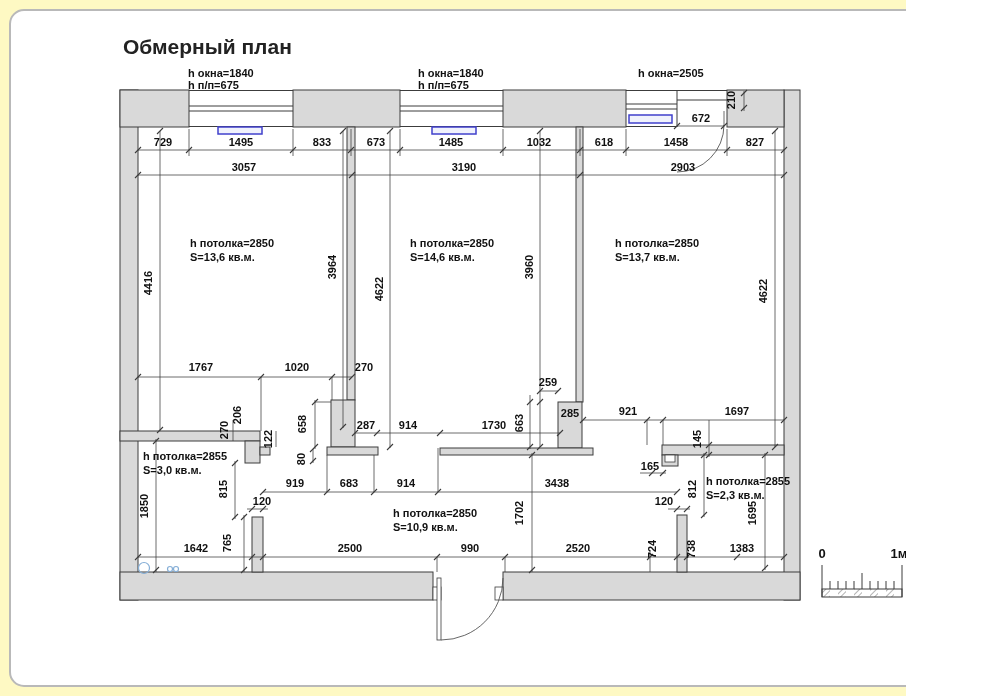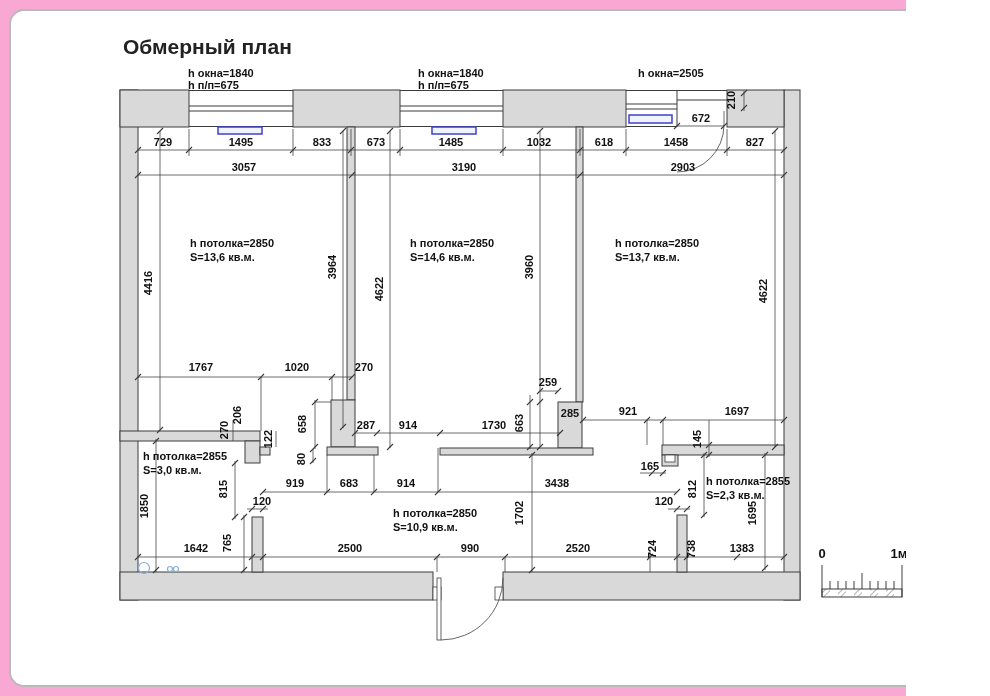--- a/index.html
+++ b/index.html
@@ -1,16 +1,16 @@
 <!DOCTYPE html>
 <html><head>
 <meta charset="utf-8">
 <style>
   html,body{margin:0;padding:0;background:#ffffff;}
-  .page{position:relative;width:906px;height:696px;background:#f9a8d4;overflow:hidden;
+  .page{position:relative;width:906px;height:696px;background:#fef9c3;overflow:hidden;
         font-family:"Liberation Sans",sans-serif;}
   svg{display:block;}
   .wall{fill:#d9d9d9;stroke:#3c3c3c;stroke-width:1;}
   .whitecut{fill:#ffffff;stroke:#3c3c3c;stroke-width:.8;}
   .dln{stroke:#3c3c3c;stroke-width:.75;fill:none;}
   .gls{stroke:#3c3c3c;stroke-width:1;fill:none;}
   .tk{stroke:#3c3c3c;stroke-width:1.1;fill:none;}
   .arc{fill:none;stroke:#555555;stroke-width:.9;}
   .rad{fill:#f0f2fc;stroke:#4040cc;stroke-width:1.5;}
   .blue{stroke:#85aed6;stroke-width:1.2;fill:none;}

